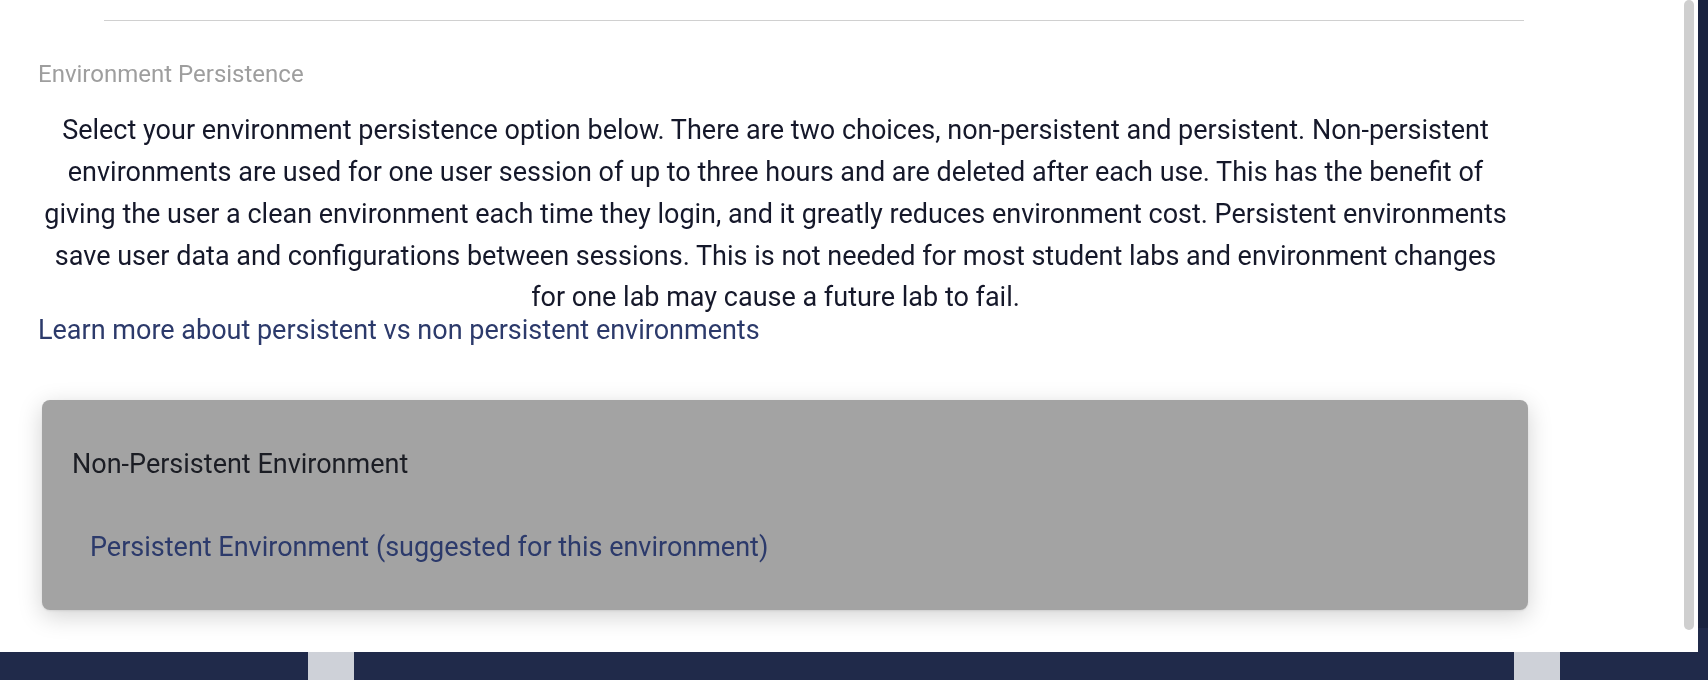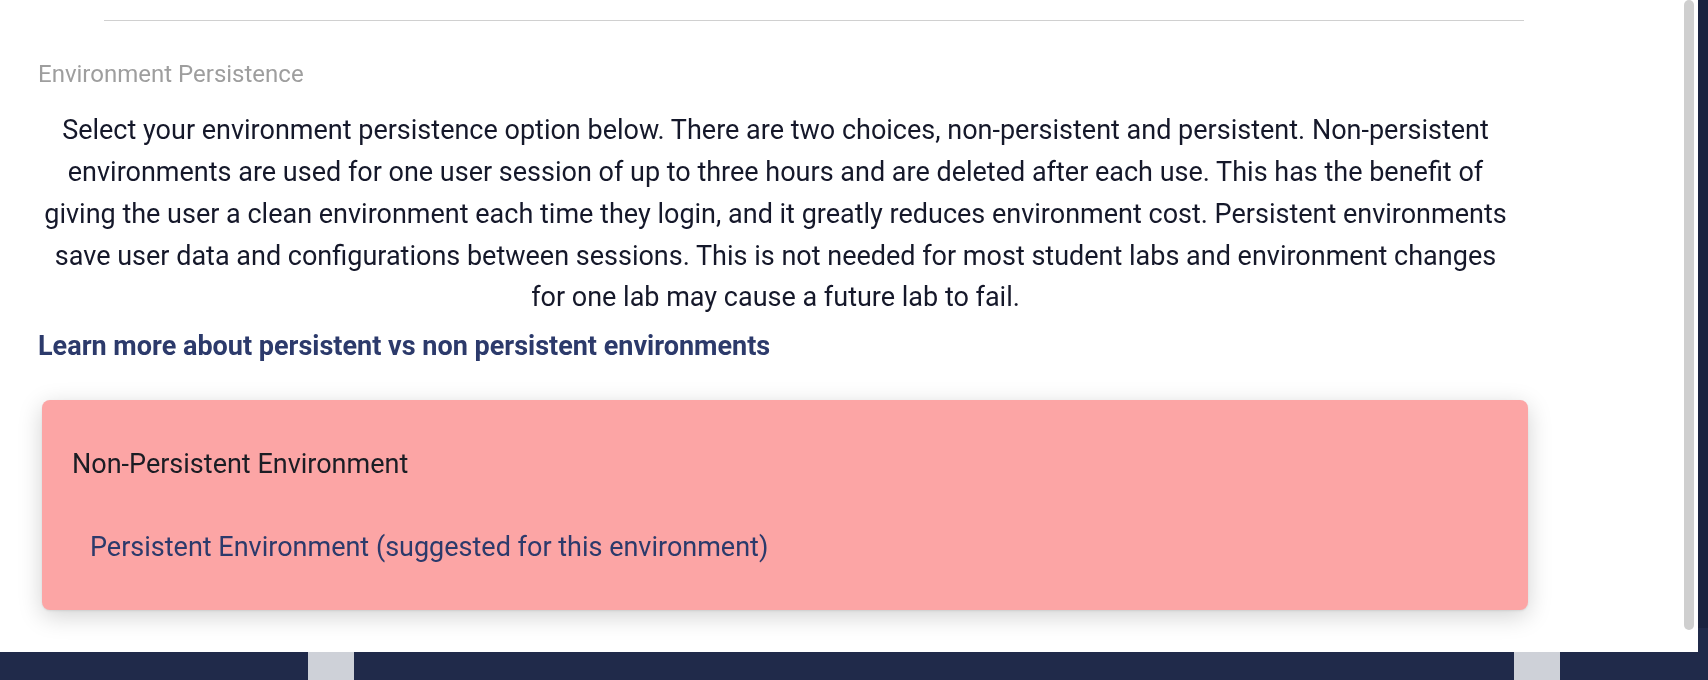--- a/index.html
+++ b/index.html
@@ -43,44 +43,44 @@
     font-size: 27px;
     line-height: 1.55;
     color: #15182a;
     font-weight: 400;
     text-align: center;
   }
 
   .learn-more {
     position: absolute;
     left: 38px;
-    top: 330px;
+    top: 314px;
     font-size: 27px;
     color: #2c3a6b;
-    font-weight: 700;
+    font-weight: 400;
     cursor: pointer;
     text-decoration: none;
   }
 
   .divider {
     position: absolute;
     left: 104px;
     top: 20px;
     width: 1420px;
     height: 1px;
     background: #d0d0d0;
   }
 
   .options-card {
     position: absolute;
     left: 42px;
     top: 400px;
     width: 1486px;
     height: 210px;
-    background: #fca5a5;
+    background: #a3a3a3;
     border-radius: 8px;
     box-shadow: 0 6px 24px rgba(0,0,0,0.18), 0 1px 2px rgba(0,0,0,0.08);
     display: flex;
     flex-direction: column;
     justify-content: space-around;
     padding: 22px 0;
   }
 
   .option-item {
     font-size: 27px;

